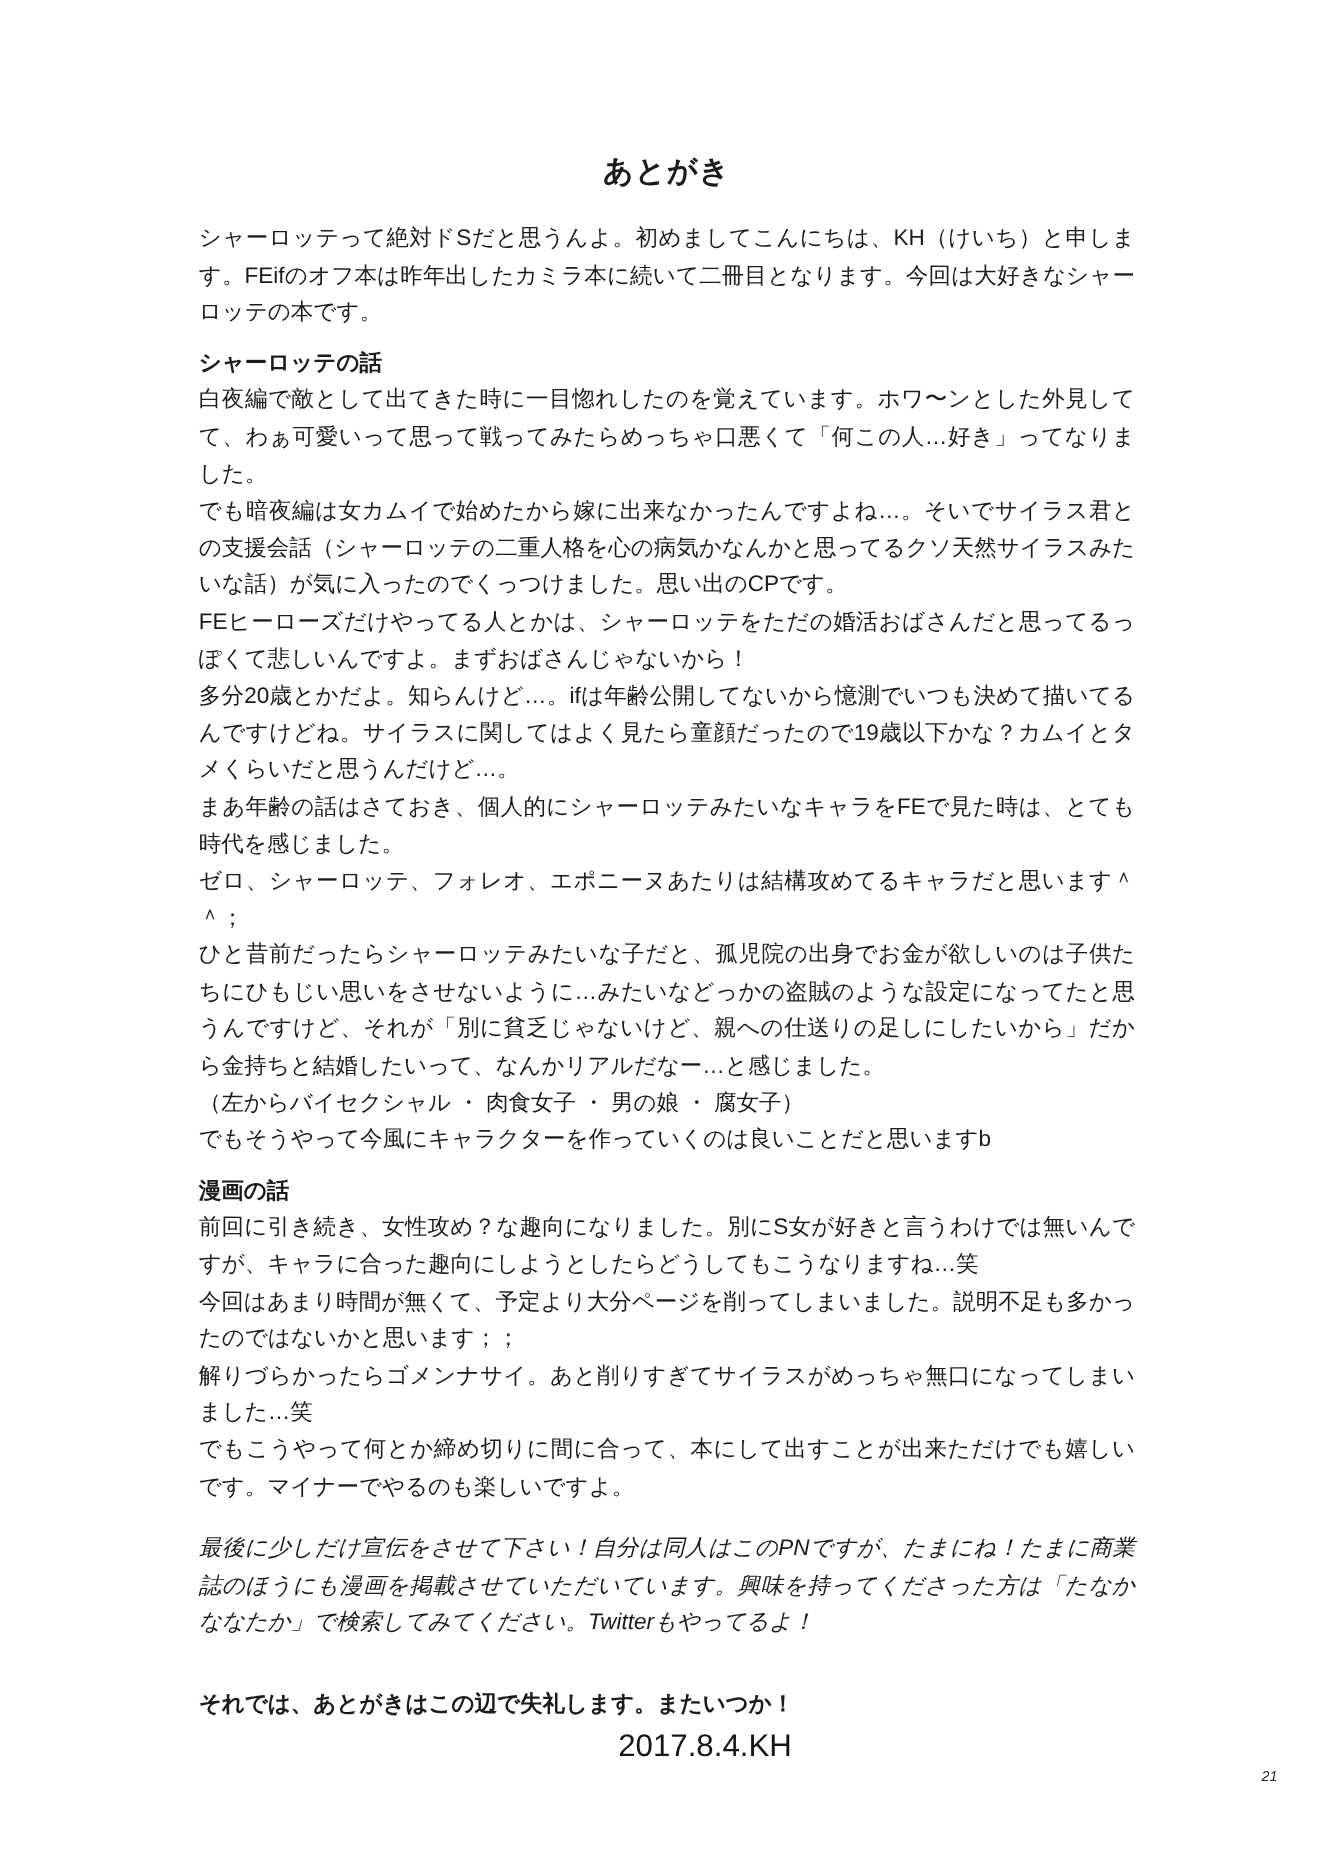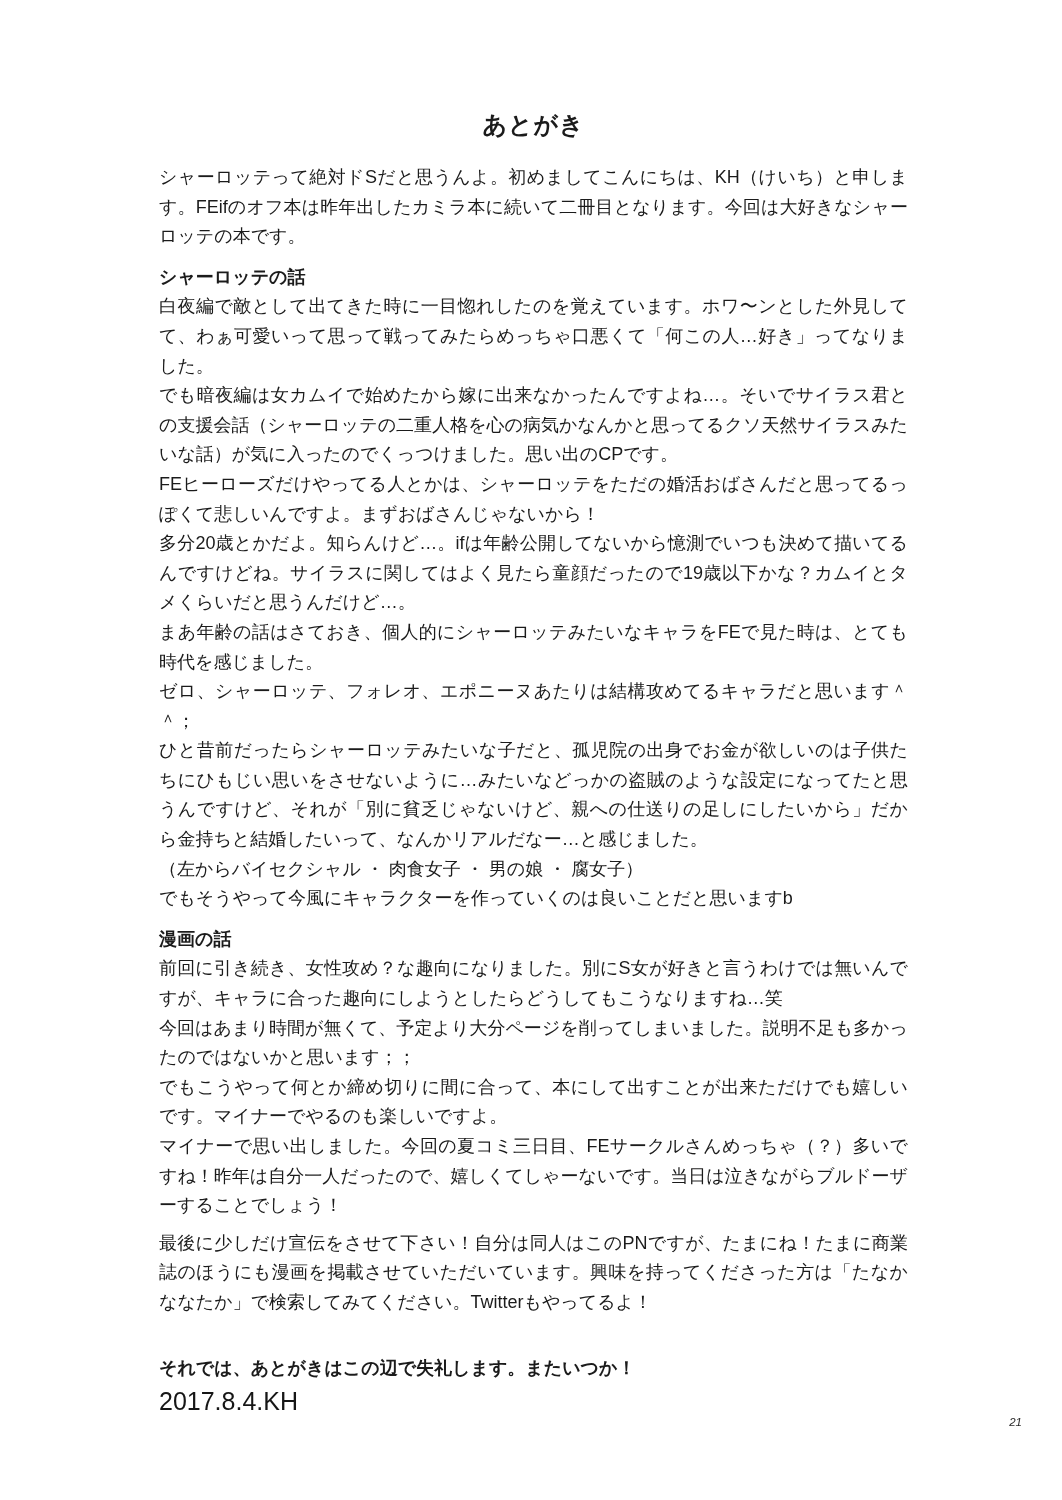--- a/index.html
+++ b/index.html
@@ -12,21 +12,21 @@
     width: 1062px;
     height: 1500px;
     background: #ffffff;
     font-family: "Liberation Sans", "DejaVu Sans", sans-serif;
     color: #1b1b1b;
     overflow: hidden;
   }
   .content {
     position: absolute;
     left: 159px;
-    top: 108px;
+    top: 121px;
     width: 749px;
   }
   .title {
     font-size: 24px;
     font-weight: 700;
     text-align: center;
     line-height: 34px;
     margin: 0 0 21px 0;
     letter-spacing: 1px;
   }
@@ -38,31 +38,32 @@
     word-break: normal;
     overflow-wrap: break-word;
   }
   .section-heading {
     font-size: 18px;
     font-weight: 700;
     line-height: 29.6px;
     margin: 11px 0 0 0;
   }
   .promo {
-    margin-top: 8px;
+    margin-top: 20px;
+    font-style: italic;
   }
   .closing {
     margin-top: 36px;
     text-align: left;
     font-weight: bold;
   }
   .signature {
     font-size: 25px;
     line-height: 30px;
-    text-align: left;
+    text-align: center;
     margin: 3px -61px 0 0;
     color: #161616;
   }
   .page-number {
     position: absolute;
     top: 1416px;
     right: 40px;
     font-size: 11.5px;
     color: #2a2a2a;
     font-style: italic;
@@ -85,22 +86,22 @@
     <p class="para">多分20歳とかだよ。知らんけど…。ifは年齢公開してないから憶測でいつも決めて描いてるんですけどね。サイラスに関してはよく見たら童顔だったので19歳以下かな？カムイとタメくらいだと思うんだけど…。</p>
     <p class="para">まあ年齢の話はさておき、個人的にシャーロッテみたいなキャラをFEで見た時は、とても時代を感じました。</p>
     <p class="para">ゼロ、シャーロッテ、フォレオ、エポニーヌあたりは結構攻めてるキャラだと思います＾＾；</p>
     <p class="para">ひと昔前だったらシャーロッテみたいな子だと、孤児院の出身でお金が欲しいのは子供たちにひもじい思いをさせないように…みたいなどっかの盗賊のような設定になってたと思うんですけど、それが「別に貧乏じゃないけど、親への仕送りの足しにしたいから」だから金持ちと結婚したいって、なんかリアルだなー…と感じました。</p>
     <p class="para">（左からバイセクシャル ・ 肉食女子 ・ 男の娘 ・ 腐女子）</p>
     <p class="para">でもそうやって今風にキャラクターを作っていくのは良いことだと思いますb</p>
 
     <h2 class="section-heading">漫画の話</h2>
     <p class="para">前回に引き続き、女性攻め？な趣向になりました。別にS女が好きと言うわけでは無いんですが、キャラに合った趣向にしようとしたらどうしてもこうなりますね…笑</p>
     <p class="para">今回はあまり時間が無くて、予定より大分ページを削ってしまいました。説明不足も多かったのではないかと思います；；</p>
+    <p class="para">解りづらかったらゴメンナサイ。あと削りすぎてサイラスがめっちゃ無口になってしまいました…笑</p>
     <p class="para">でもこうやって何とか締め切りに間に合って、本にして出すことが出来ただけでも嬉しいです。マイナーでやるのも楽しいですよ。</p>
-    <p class="para">マイナーで思い出しました。今回の夏コミ三日目、FEサークルさんめっちゃ（？）多いですね！昨年は自分一人だったので、嬉しくてしゃーないです。当日は泣きながらブルドーザーすることでしょう！</p>
 
     <p class="para promo">最後に少しだけ宣伝をさせて下さい！自分は同人はこのPNですが、たまにね！たまに商業誌のほうにも漫画を掲載させていただいています。興味を持ってくださった方は「たなかななたか」で検索してみてください。Twitterもやってるよ！</p>
 
     <p class="para closing">それでは、あとがきはこの辺で失礼します。またいつか！</p>
 
     <div class="signature">2017.8.4.KH</div>
   </div>
 
   <div class="page-number">21</div>
 </div>

